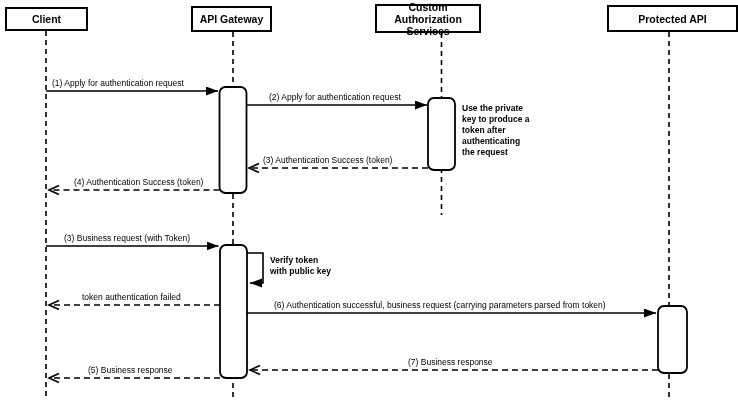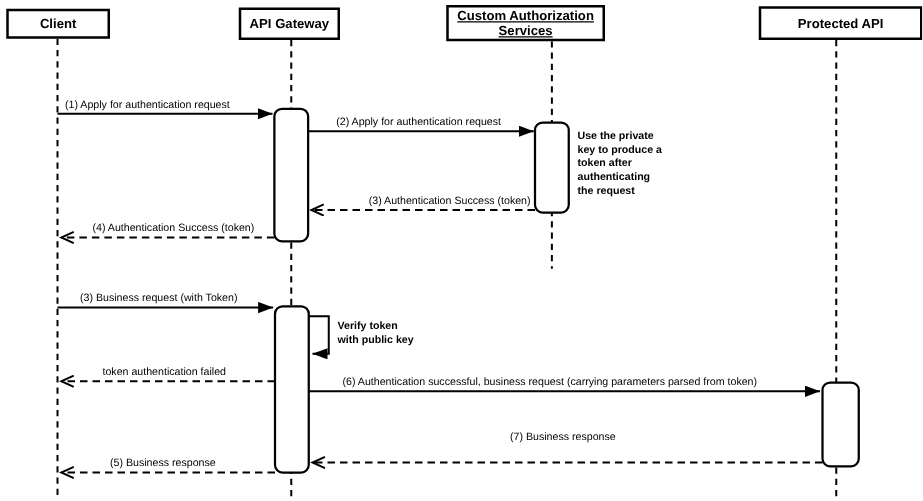--- a/index.html
+++ b/index.html
@@ -79,36 +79,36 @@
     <line x1="658" y1="370" x2="250" y2="370" stroke="#000000" stroke-width="1.6" stroke-dasharray="6,4" marker-end="url(#openArrow)"></line>
     <line x1="220" y1="378" x2="49" y2="378" stroke="#000000" stroke-width="1.6" stroke-dasharray="6,4" marker-end="url(#openArrow)"></line>
   </svg>
 
   <div class="actor-box" style="left:5px; top:7px; width:83px; height:24px;">
     <span>Client</span>
   </div>
   <div class="actor-box" style="left:191px; top:6px; width:81px; height:26px;">
     <span>API Gateway</span>
   </div>
-  <div class="actor-box" style="left:357px; top:4px; width:127px; height:29px; white-space:pre-line;text-decoration:underline;">
+  <div class="actor-box" style="left:375px; top:4px; width:106px; height:29px; white-space:pre-line;">
     <span>Custom Authorization
 Services</span>
   </div>
   <div class="actor-box" style="left:607px; top:5px; width:131px; height:27px;">
     <span>Protected API</span>
   </div>
 
   <div class="msg-label" style="left:52px;  top:78px;">(1) Apply for authentication request</div>
   <div class="msg-label" style="left:269px; top:92px;">(2) Apply for authentication request</div>
-  <div class="msg-label" style="left:295px; top:155px;">(3) Authentication Success (token)</div>
+  <div class="msg-label" style="left:263px; top:155px;">(3) Authentication Success (token)</div>
   <div class="msg-label" style="left:58px;  top:177px;padding-left:16px;">(4) Authentication Success (token)</div>
   <div class="msg-label" style="left:64px;  top:233px;">(3) Business request (with Token)</div>
   <div class="msg-label" style="left:82px;  top:292px;">token authentication failed</div>
   <div class="msg-label" style="left:274px; top:300px;">(6) Authentication successful, business request (carrying parameters parsed from token)</div>
-  <div class="msg-label" style="left:408px; top:344px;">(7) Business response</div>
+  <div class="msg-label" style="left:408px; top:357px;">(7) Business response</div>
   <div class="msg-label" style="left:88px;  top:365px;">(5) Business response</div>
 
   <div class="note-text" style="left:270px; top:255px; width:90px;">Verify token
 with public key</div>
   <div class="note-text" style="left:462px; top:103px; width:95px;">Use the private
 key to produce a
 token after
 authenticating
 the request</div>
 

